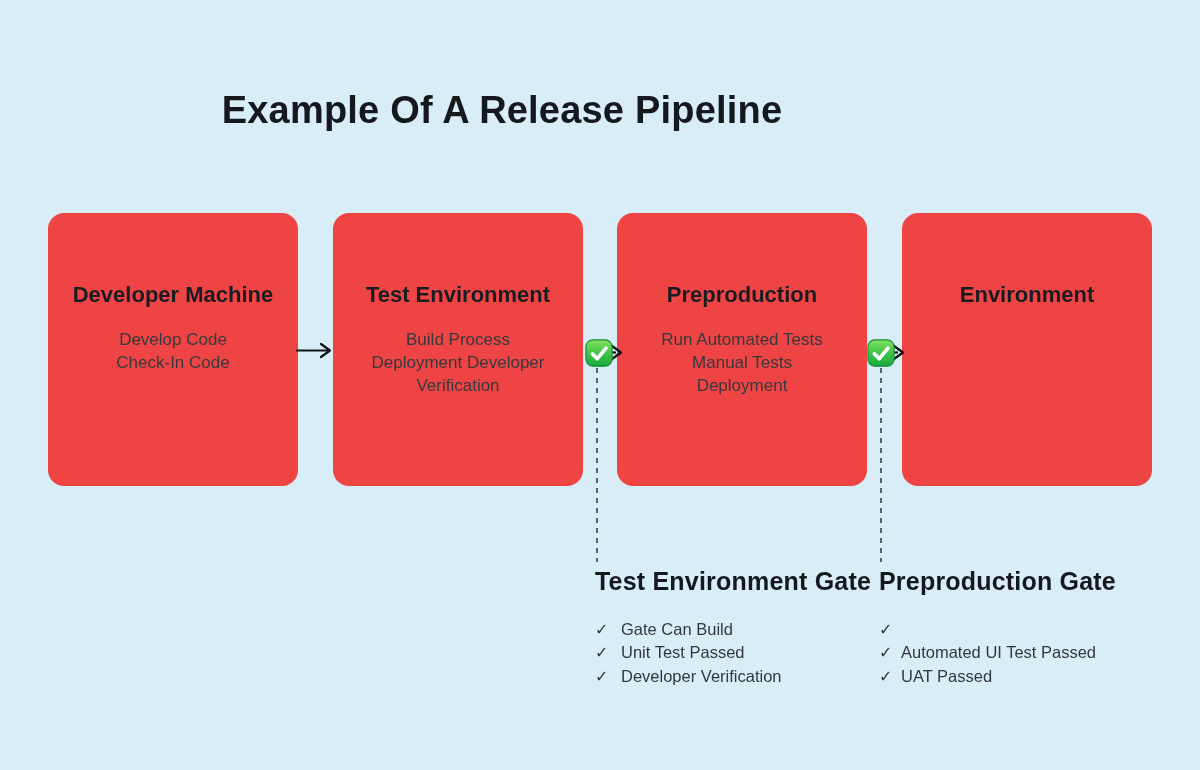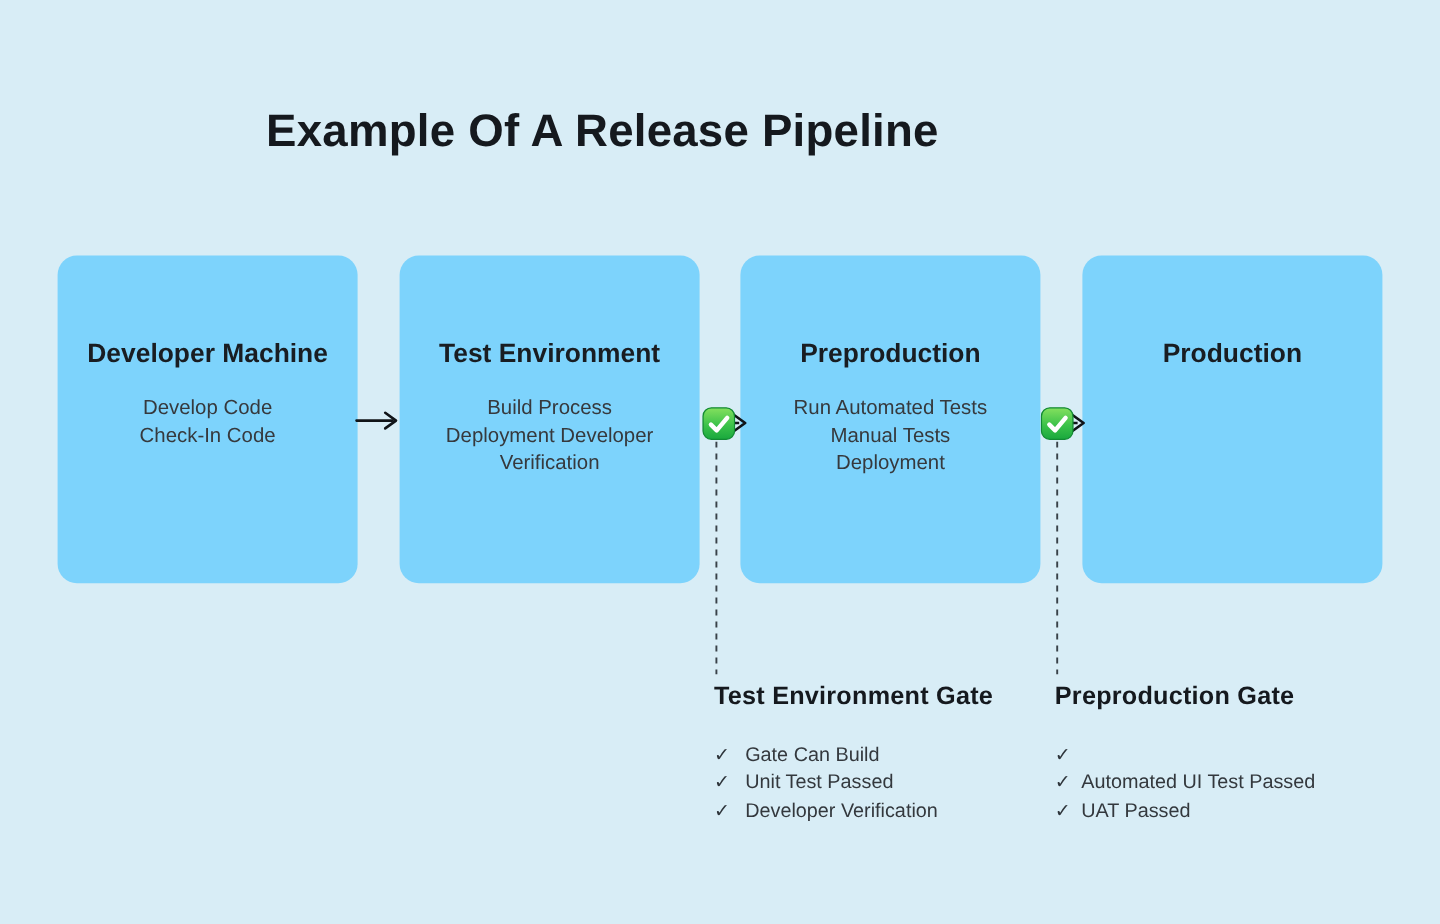--- a/index.html
+++ b/index.html
@@ -24,21 +24,21 @@
     line-height: 44px;
     font-weight: 700;
     color: #15191e;
     letter-spacing: 0.2px;
   }
   .stage-card {
     position: absolute;
     top: 213px;
     width: 250px;
     height: 273px;
-    background: #7dd3fc;
+    background: #ef4444;
     border-radius: 16px;
     box-sizing: border-box;
     padding-top: 68px;
     text-align: center;
   }
   .stage-card.pos-0 { left: 48px; }
   .stage-card.pos-1 { left: 333px; }
   .stage-card.pos-2 { left: 617px; }
   .stage-card.pos-3 { left: 902px; }
   .stage-title {
@@ -65,21 +65,21 @@
     width: 4px;
   }
   .gate {
     position: absolute;
     top: 566px;
     width: 280px;
   }
   .gate.pos-0 { left: 595px; }
   .gate.pos-1 { left: 879px; }
   .gate-title {
-    font-size: 21px;
+    font-size: 25px;
     line-height: 30px;
     font-weight: 700;
     color: #15191e;
     letter-spacing: 0.2px;
   }
   .gate-list {
     list-style: none;
     margin: 22px 0 0 0;
     padding: 0;
   }
@@ -139,21 +139,21 @@
   <div class="stage-card pos-2">
     <div class="stage-title">Preproduction</div>
     <div class="stage-tasks">
       <div>Run Automated Tests</div>
       <div>Manual Tests</div>
       <div>Deployment</div>
     </div>
   </div>
 
   <div class="stage-card pos-3">
-    <div class="stage-title">Production</div>
+    <div class="stage-title">Environment</div>
   </div>
 
   <svg class="connector-arrow" style="left:296px; top:342px;" width="40" height="17" viewBox="0 0 40 17">
     <line x1="1" y1="8.5" x2="31" y2="8.5" stroke="#101418" stroke-width="2.2" stroke-linecap="round"></line>
     <path d="M25 2 L34 8.5 L25 15" fill="none" stroke="#101418" stroke-width="2.2" stroke-linecap="round" stroke-linejoin="round"></path>
   </svg>
 
   <svg class="connector-arrow" style="left:596px; top:344px;" width="30" height="17" viewBox="0 0 30 17">
     <line x1="0" y1="8.5" x2="20" y2="8.5" stroke="#101418" stroke-width="2.2"></line>
     <path d="M16 2 L25 8.5 L16 15" fill="none" stroke="#101418" stroke-width="2.2" stroke-linecap="round" stroke-linejoin="round"></path>

